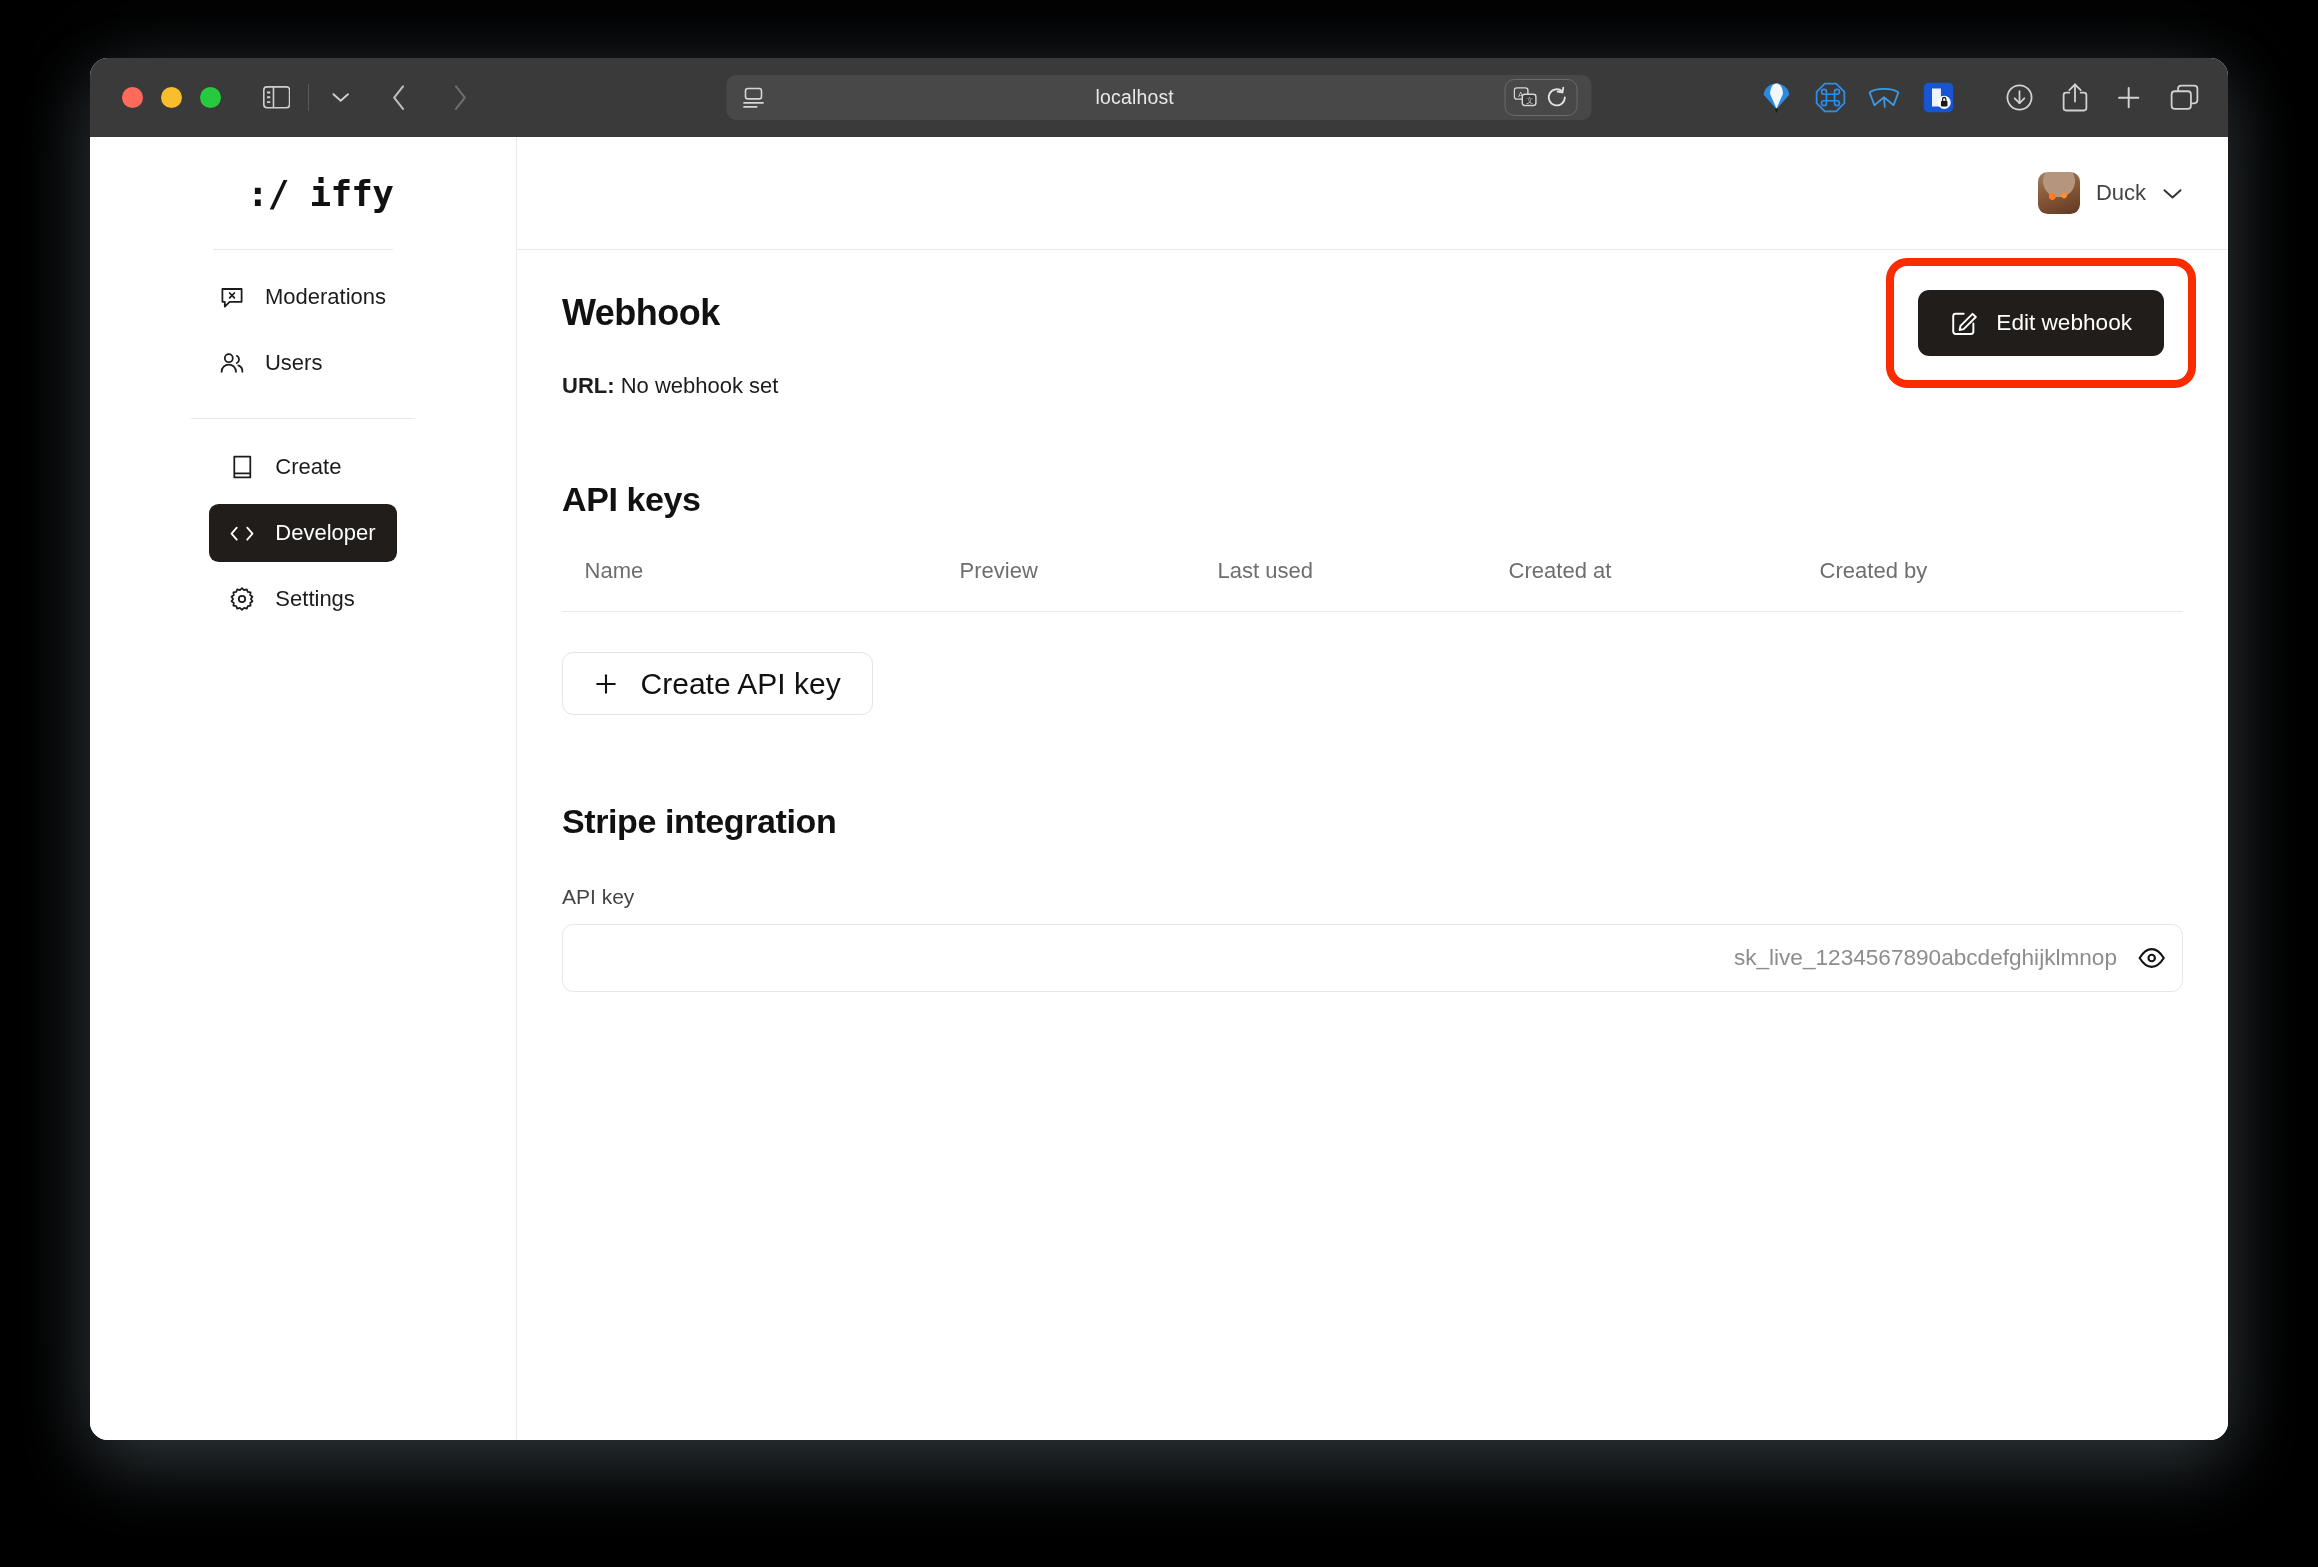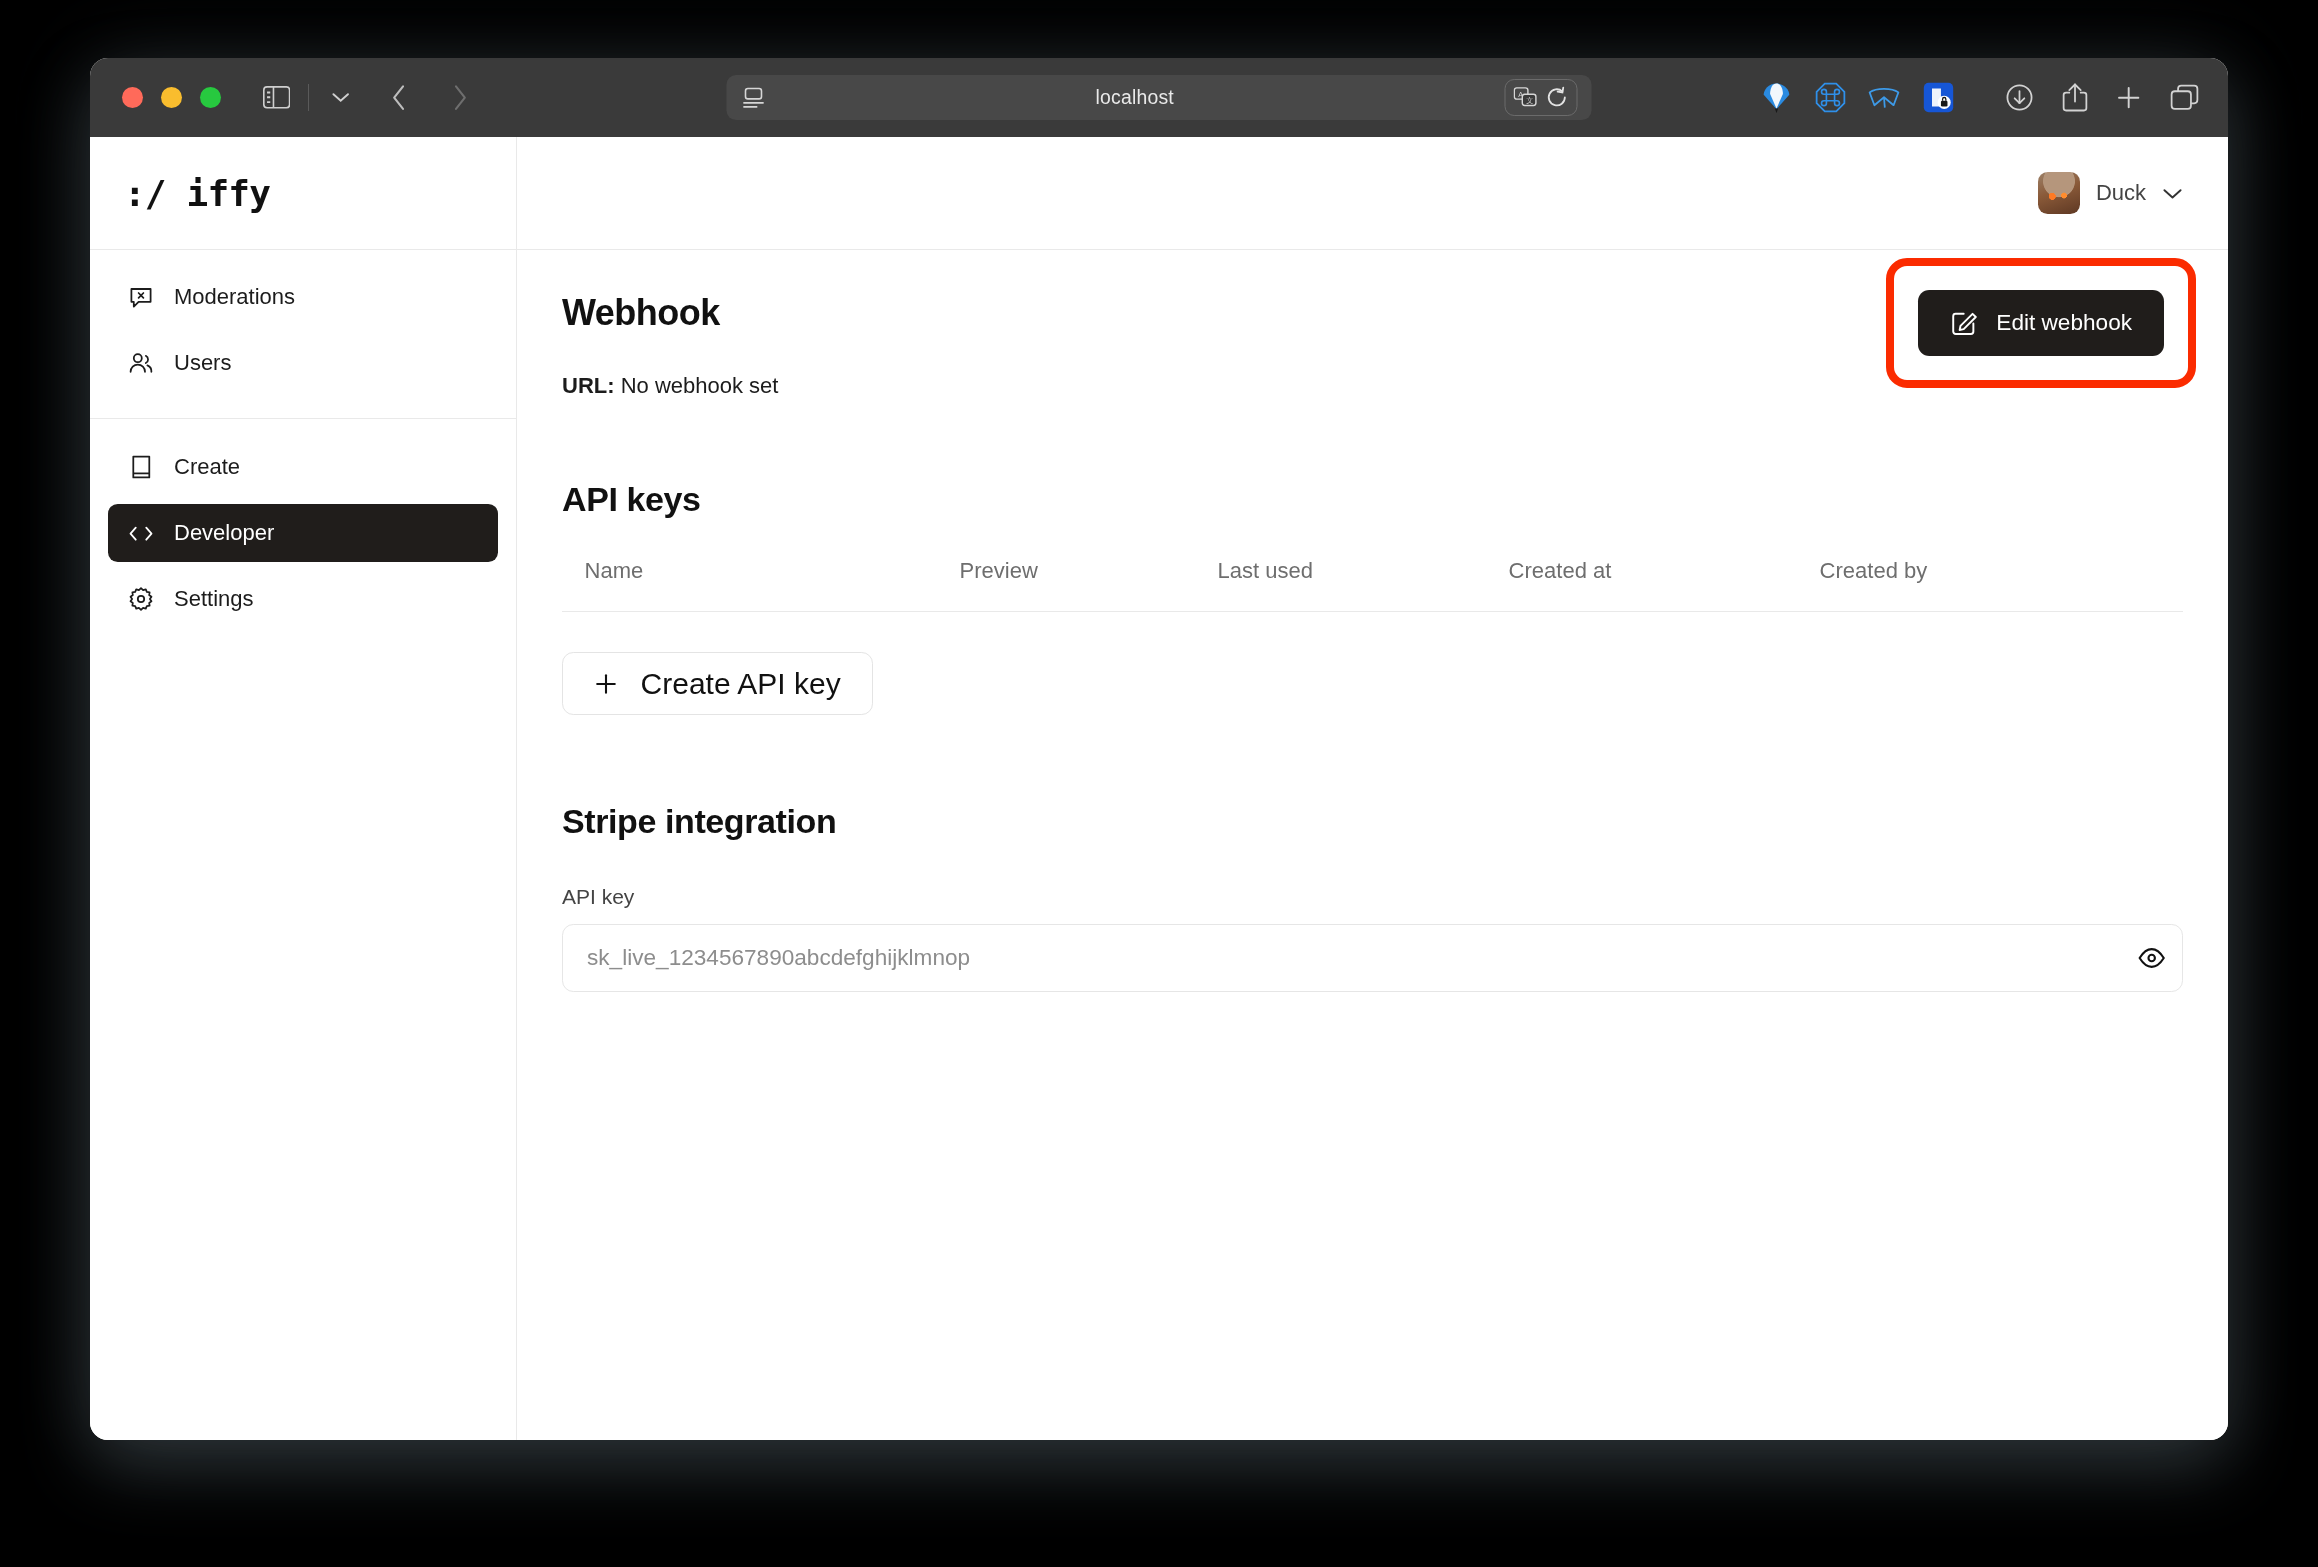--- a/index.html
+++ b/index.html
@@ -111,20 +111,21 @@
     background: #ffffff;
   }
 
   
   .sidebar {
     width: 427px;
     border-right: 1.6px solid #e9e9e9;
     display: flex;
     flex-direction: column;
     flex-shrink: 0;
+    align-items: center;
   }
   .brand {
     height: 113px;
     display: flex;
     align-items: center;
     padding-left: 34px;
     border-bottom: 1.6px solid #e9e9e9;
   }
   .brand-text {
     font-family: "DejaVu Sans Mono", monospace;
@@ -282,20 +283,21 @@
   .text-input {
     width: 100%;
     height: 68px;
     border: 1.6px solid #e6e6e6;
     border-radius: 11.3px;
     padding: 0 65px 0 24px;
     font-size: 22.6px;
     color: #111111;
     font-family: "Liberation Sans", sans-serif;
     background: #ffffff;
+    text-align: right;
   }
   .text-input::placeholder { color: #8d8d8d; }
   .eye-btn {
     position: absolute;
     right: 18px;
     top: 50%;
     transform: translateY(-50%);
     background: none;
     border: none;
     cursor: pointer;

